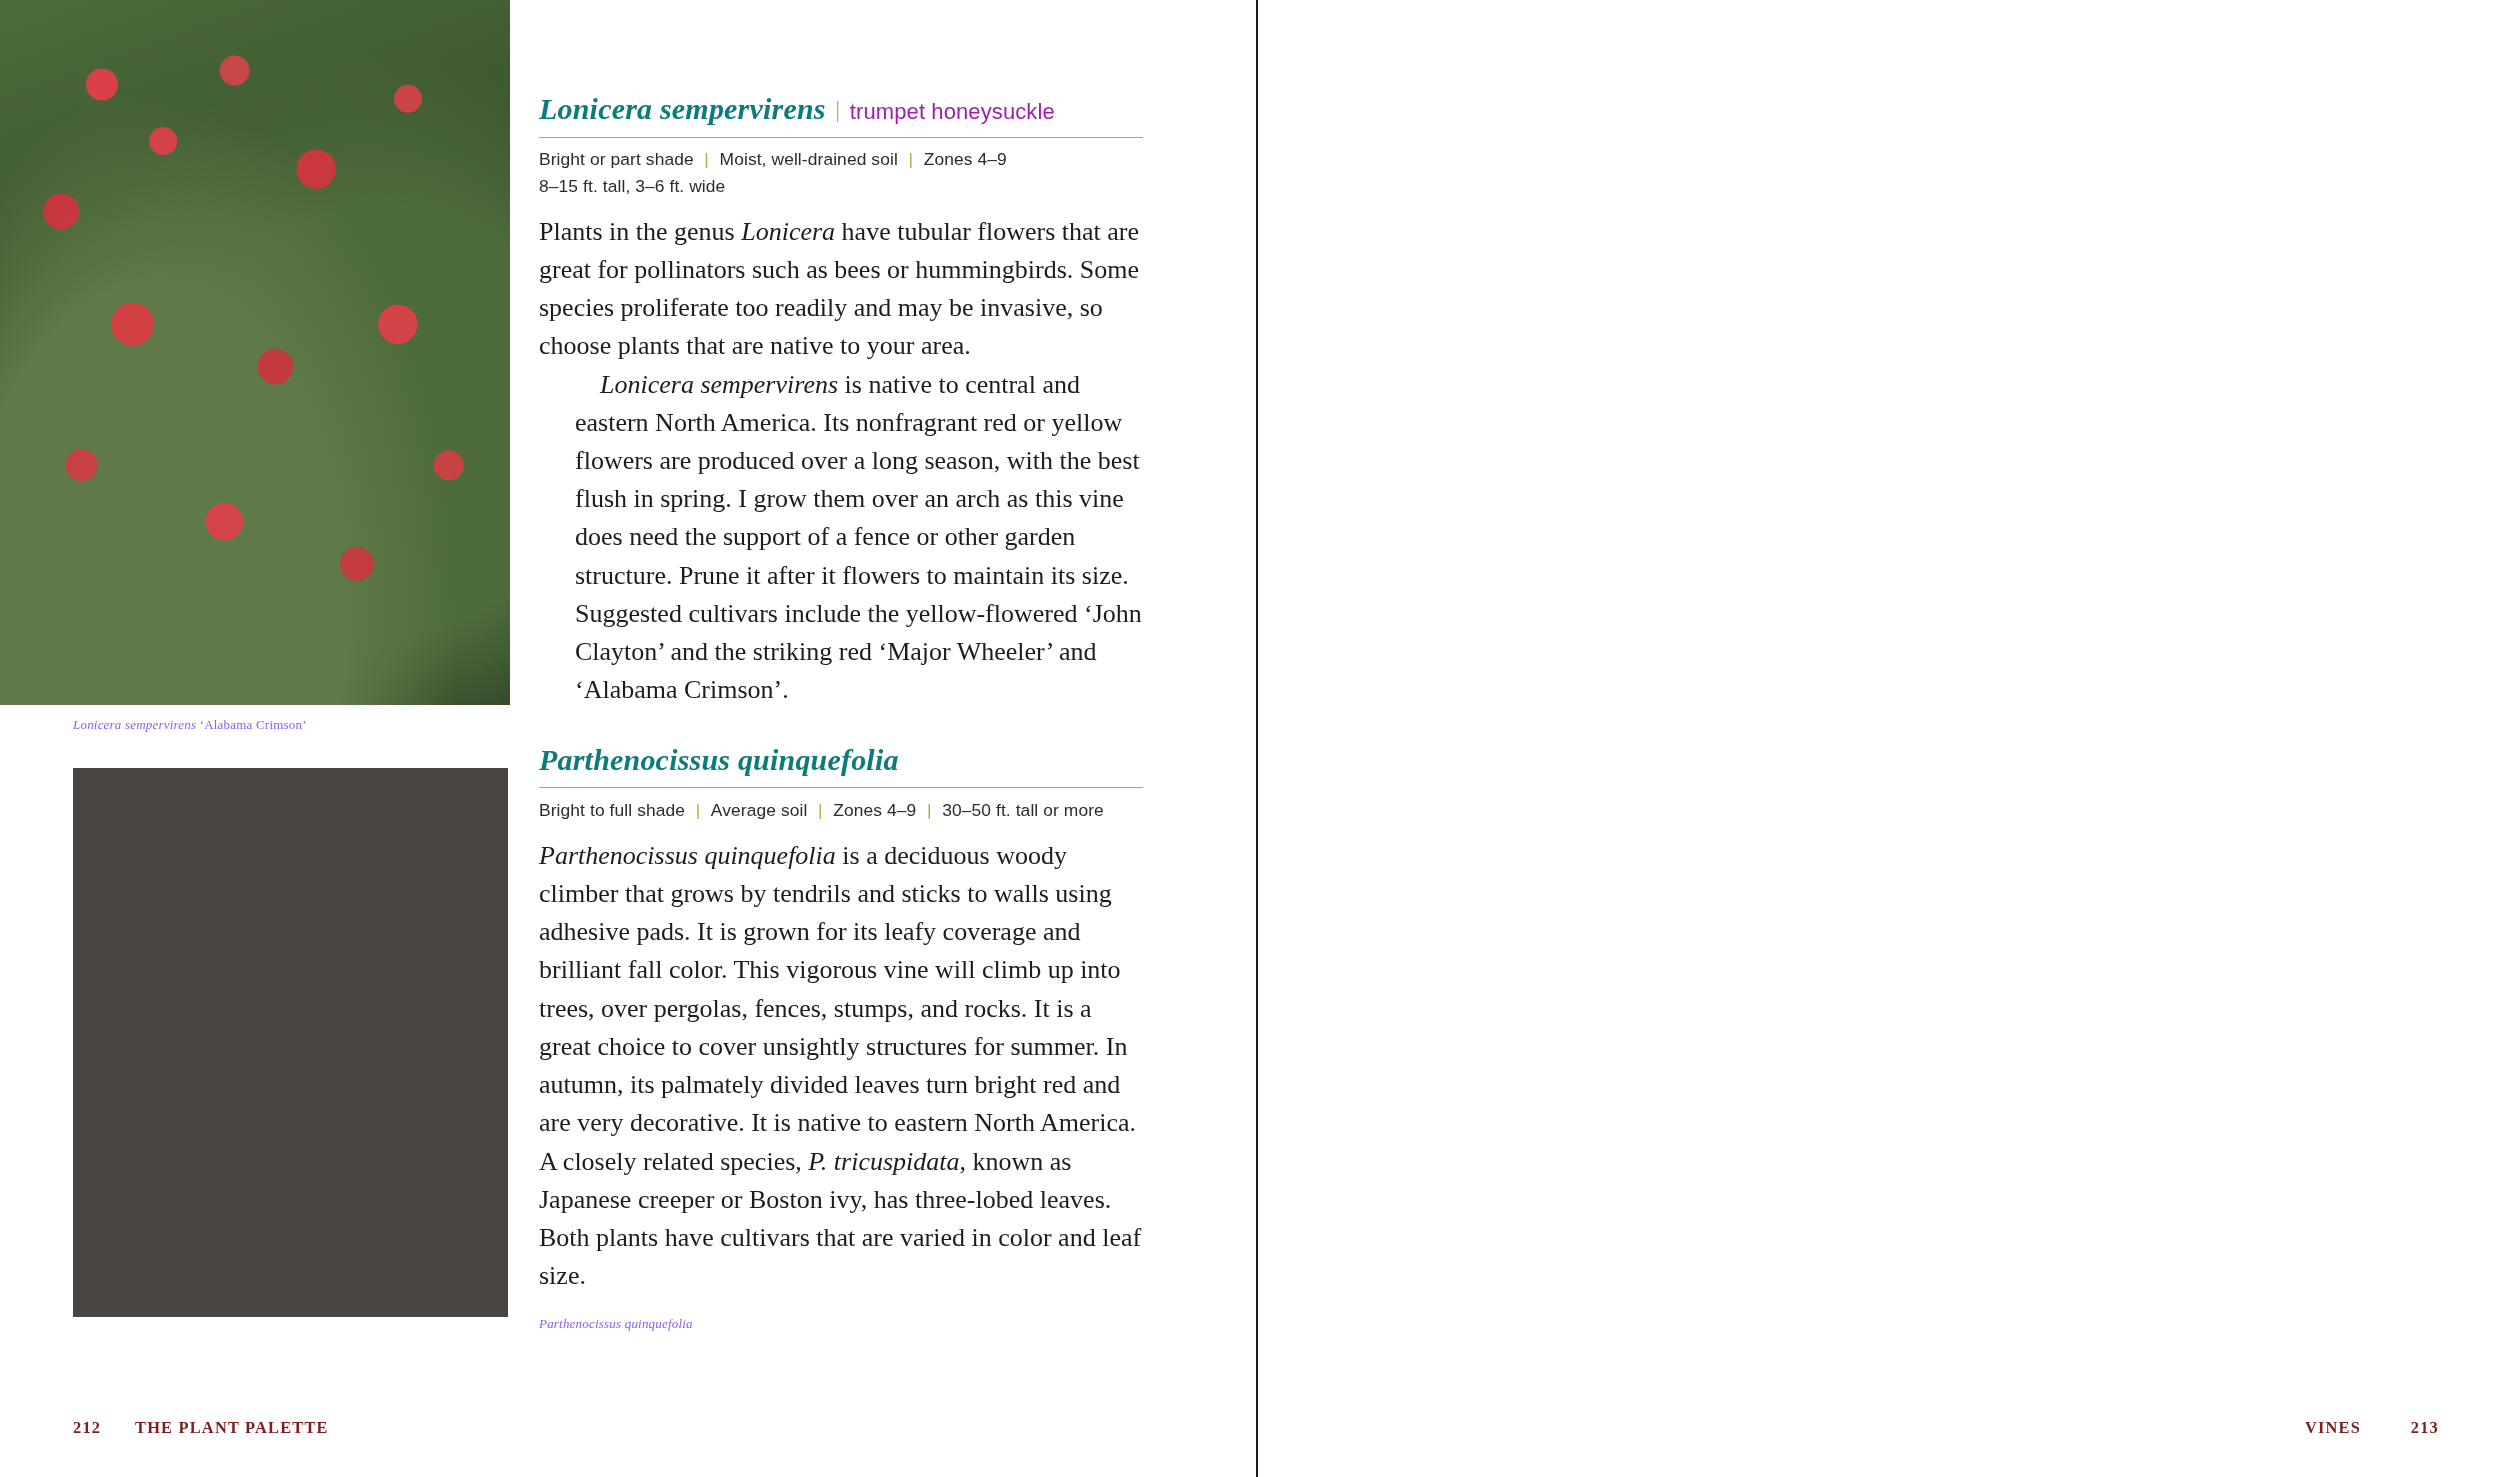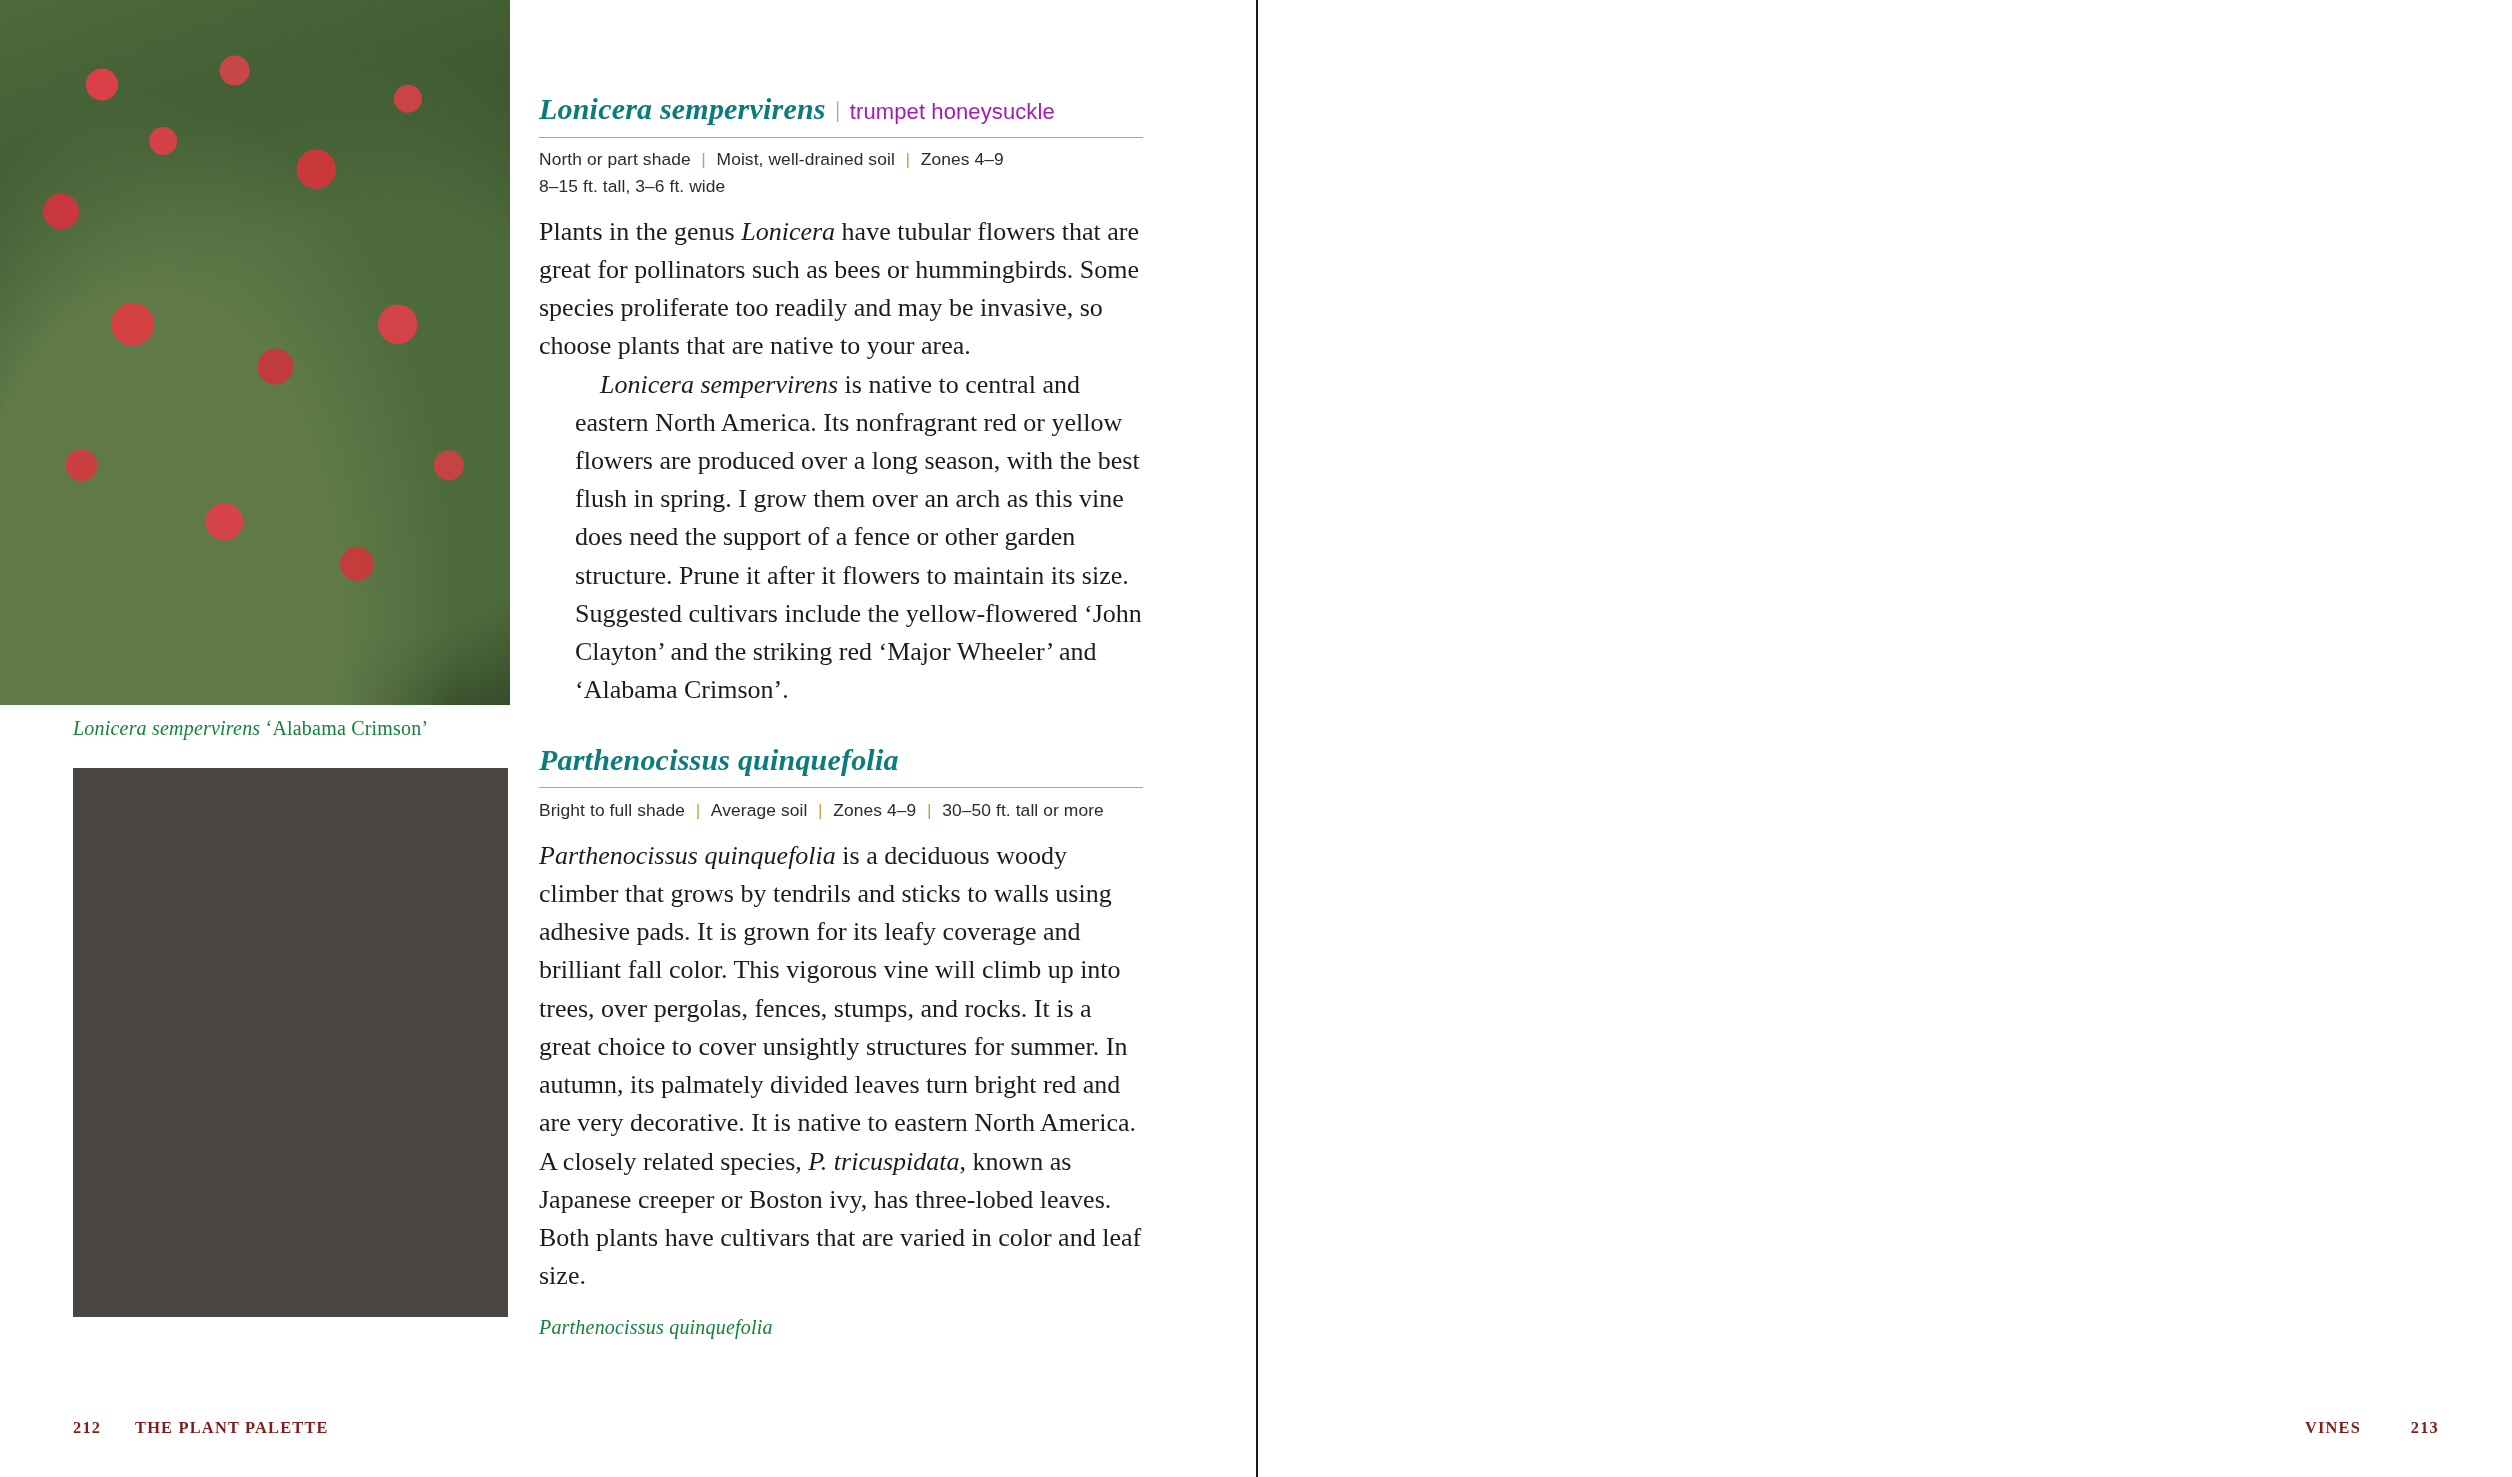--- a/index.html
+++ b/index.html
@@ -36,22 +36,22 @@
   }
   .photo-honeysuckle {
     left: 0; top: 0; width: 510px; height: 705px;
   }
   .photo-creeper {
     left: 73px; top: 768px; width: 435px; height: 549px;
   }
   .caption {
     position: absolute;
     font-family: "Liberation Serif", serif;
-    font-size: 20px;
-    color: #15803d;
+    font-size: 13px;
+    color: #8b5cf6;
     letter-spacing: 0.2px;
   }
   .caption .ital { font-style: italic; }
   .cap-honeysuckle { left: 73px; top: 717px; }
   .cap-creeper { left: 539px; top: 1316px; }
 
   .col {
     position: absolute;
     width: 604px;
   }
@@ -192,21 +192,21 @@
 
     <div class="col col-left">
 
       <div>
         <div class="title-row">
           <h2 class="species">Lonicera sempervirens</h2><span class="title-sep">|</span><span class="common">trumpet honeysuckle</span>
         </div>
         <hr class="rule">
         <div class="meta">
           <div>
-            <span>North or part shade</span><span class="bar">|</span><span>Moist, well-drained soil</span><span class="bar">|</span><span>Zones 4–9</span>
+            <span>Bright or part shade</span><span class="bar">|</span><span>Moist, well-drained soil</span><span class="bar">|</span><span>Zones 4–9</span>
           </div>
           <div>
             <span>8–15 ft. tall, 3–6 ft. wide</span>
           </div>
         </div>
         <p class="body first">Plants in the genus <span class="ital">Lonicera</span> have tubular flowers that are great for pollinators such as bees or hummingbirds. Some species proliferate too readily and may be invasive, so choose plants that are native to your area.</p>
         <p class="body indent"><span class="ital">Lonicera sempervirens</span> is native to central and eastern North America. Its nonfragrant red or yellow flowers are produced over a long season, with the best flush in spring. I grow them over an arch as this vine does need the support of a fence or other garden structure. Prune it after it flowers to maintain its size. Suggested cultivars include the yellow-flowered ‘John Clayton’ and the striking red ‘Major Wheeler’ and ‘Alabama Crimson’.</p>
       </div>
 
       <div class="section-gap"></div>

